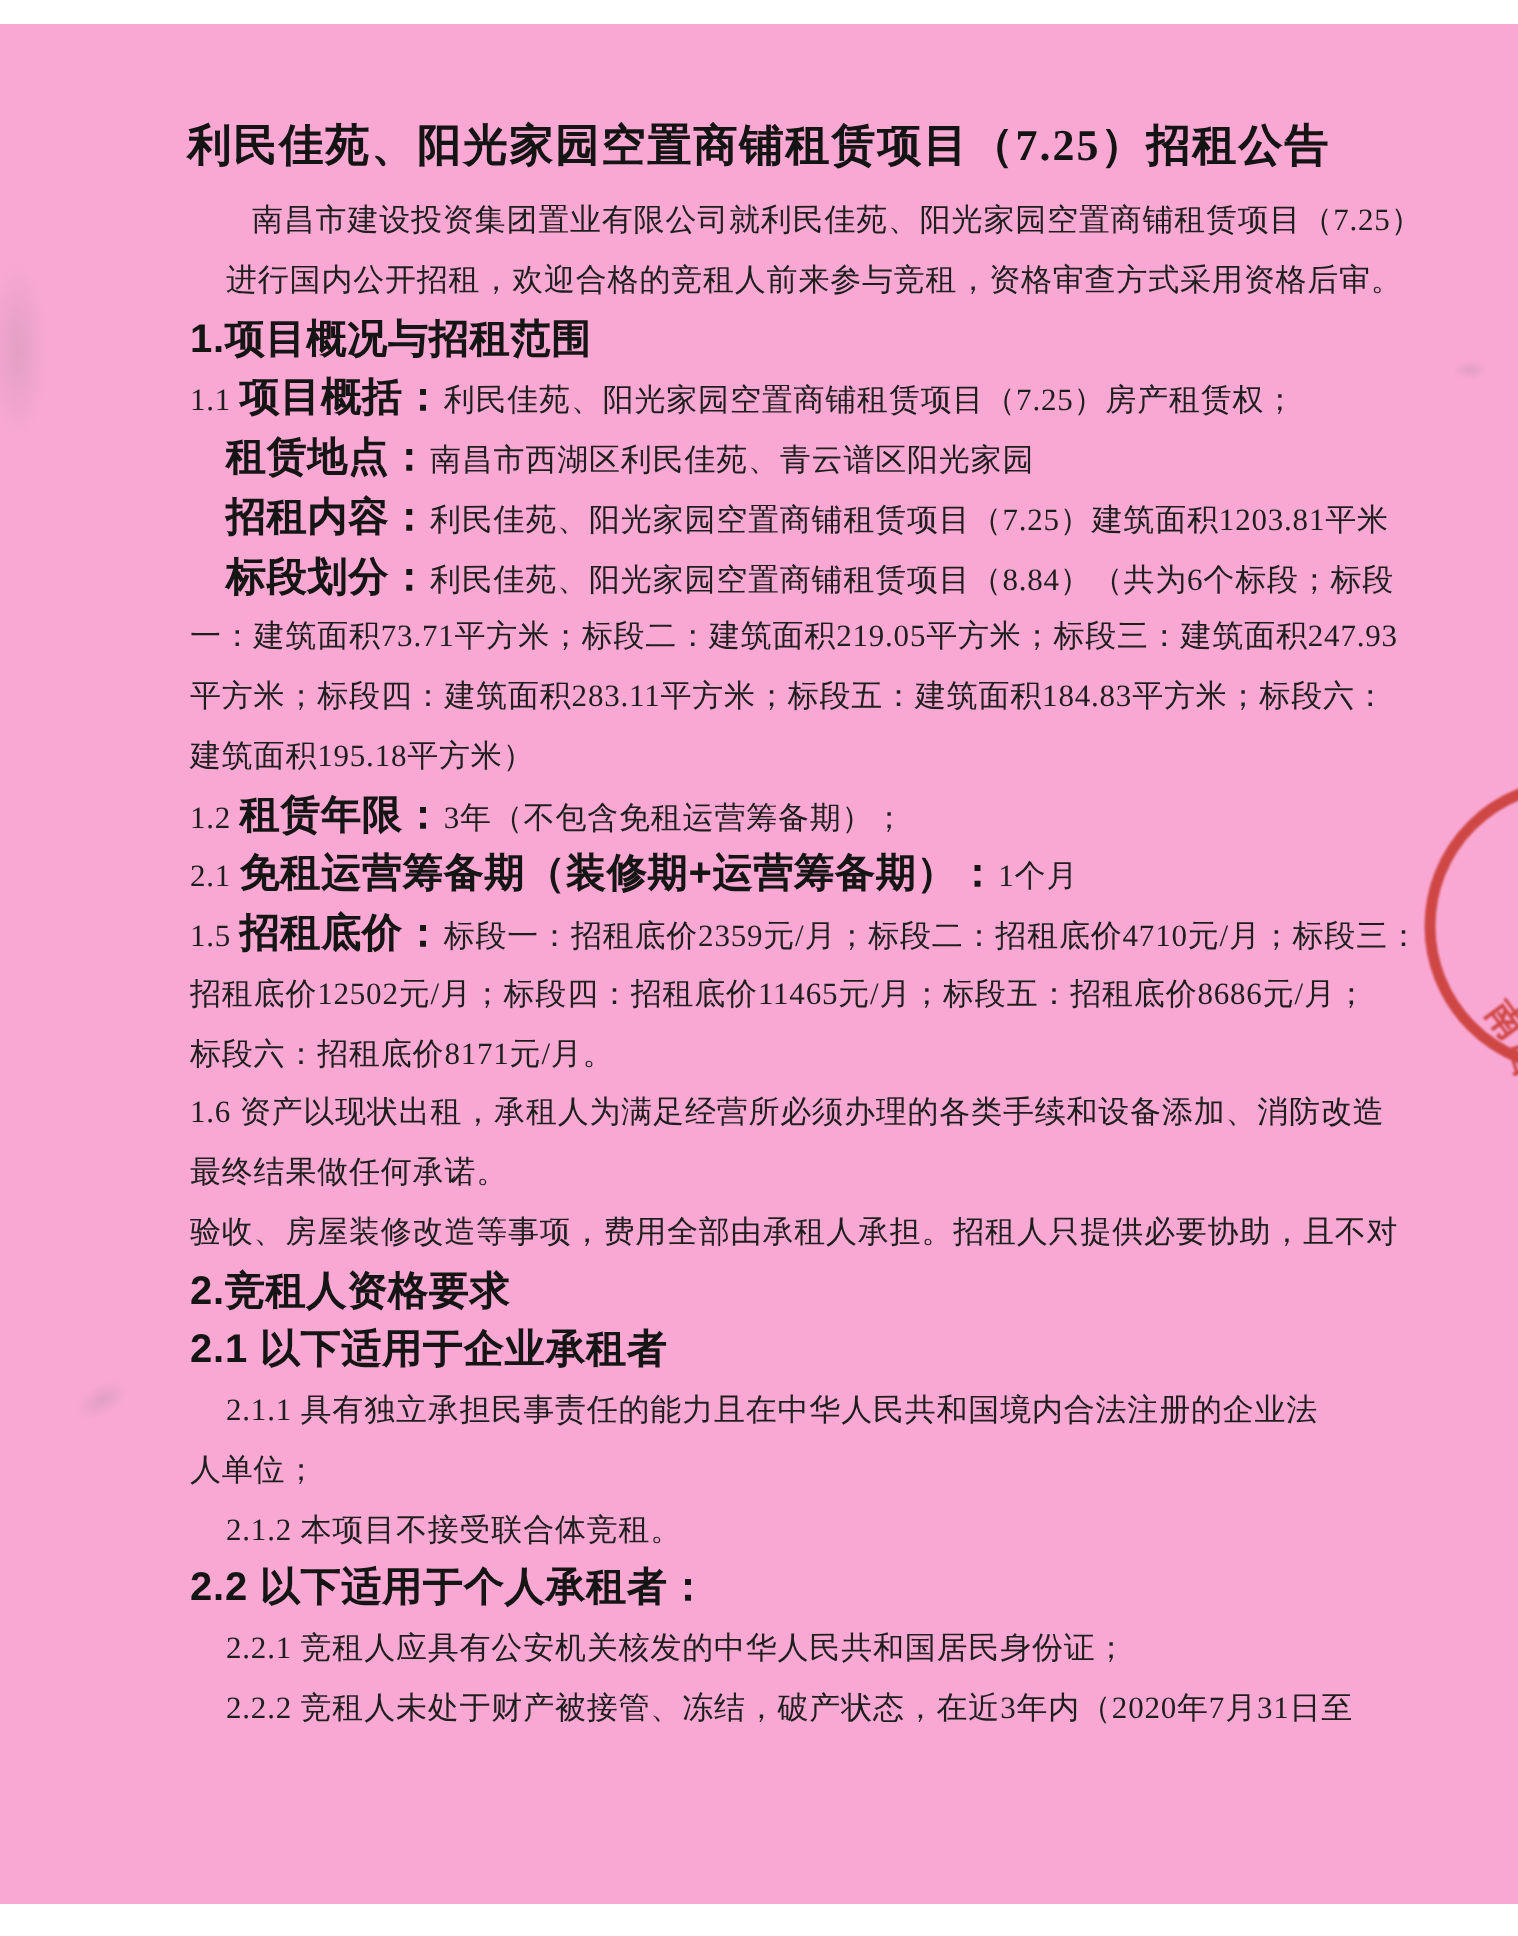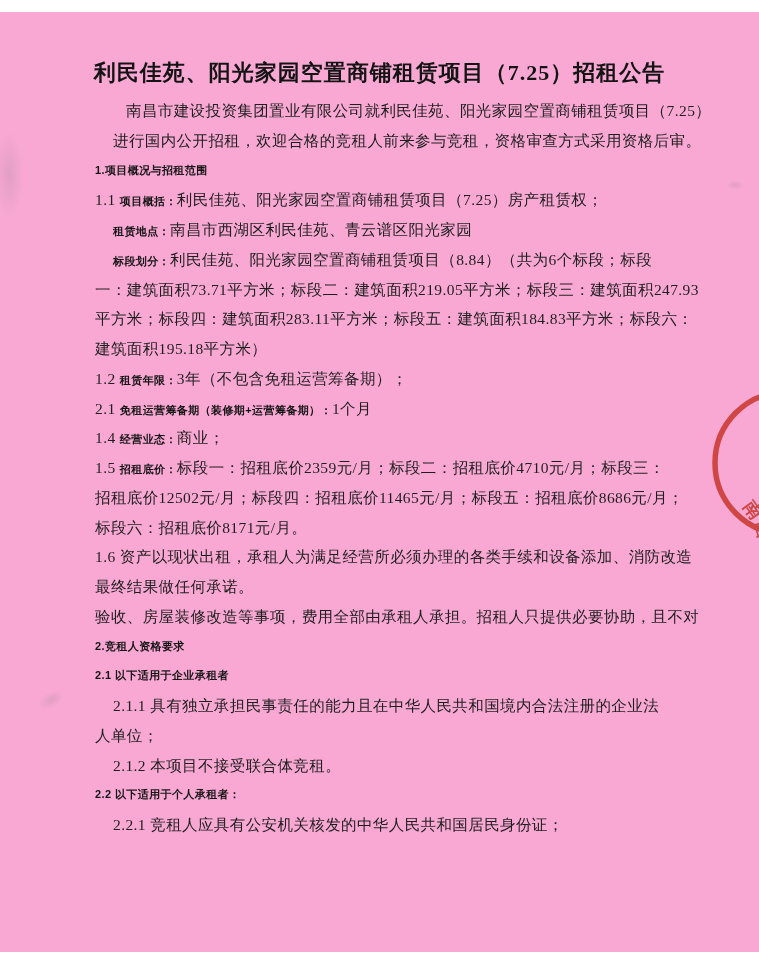--- a/index.html
+++ b/index.html
@@ -37,21 +37,21 @@
     font-size: 15.5px;
     letter-spacing: 0.4px;
     white-space: nowrap;
     color: #1e1e1e;
   }
   .line.indent-1 { padding-left: 18px; }
   .line.indent-2 { padding-left: 31px; }
   .line.bold, .line .b {
     font-weight: 700;
     font-family: "Liberation Sans", "DejaVu Sans", sans-serif;
-    font-size: 11px;
+    font-size: 20px;
     color: #151515;
   }
   .line .u {
     text-underline-offset: 3px;
   }
   .seal {
     position: absolute;
     left: 706px;
     top: 371px;
     width: 160px;
@@ -83,40 +83,41 @@
   <div class="smudge s3"></div>
 
   <div class="doc-title">利民佳苑、阳光家园空置商铺租赁项目（7.25）招租公告</div>
 
   <div class="doc-lines" id="doc-lines">
       <div class="line indent-2"><span class="">南昌市建设投资集团置业有限公司就利民佳苑、阳光家园空置商铺租赁项目（7.25）</span></div>
       <div class="line indent-1"><span class="">进行国内公开招租，欢迎合格的竞租人前来参与竞租，资格审查方式采用</span><span class="u">资格后审</span><span class="">。</span></div>
       <div class="line indent-0 bold"><span class="">1.项目概况与招租范围</span></div>
       <div class="line indent-0"><span class="">1.1 </span><span class="b ">项目概括：</span><span class="">利民佳苑、阳光家园空置商铺租赁项目（7.25）房产租赁权；</span></div>
       <div class="line indent-1"><span class="b ">租赁地点：</span><span class="">南昌市西湖区利民佳苑、青云谱区阳光家园</span></div>
+      <div class="line indent-1"><span class="b ">招租内容：</span><span class="">利民佳苑、阳光家园空置商铺租赁项目（7.25）建筑面积1203.81平米</span></div>
       <div class="line indent-1"><span class="b ">标段划分：</span><span class="">利民佳苑、阳光家园空置商铺租赁项目（8.84）（共为6个标段；标段</span></div>
       <div class="line indent-0"><span class="">一：建筑面积73.71平方米；标段二：建筑面积219.05平方米；标段三：建筑面积247.93</span></div>
       <div class="line indent-0"><span class="">平方米；标段四：建筑面积283.11平方米；标段五：建筑面积184.83平方米；标段六：</span></div>
       <div class="line indent-0"><span class="">建筑面积195.18平方米）</span></div>
       <div class="line indent-0"><span class="">1.2 </span><span class="b ">租赁年限：</span><span class="">3年（不包含免租运营筹备期）；</span></div>
       <div class="line indent-0"><span class="">2.1 </span><span class="b ">免租运营筹备期（装修期+运营筹备期）：</span><span class="">1个月</span></div>
-      <div class="line indent-0"><span class="">1.4 </span><span class="b ">经营业态：</span><span class="">商业；</span></div>
       <div class="line indent-0"><span class="">1.5 </span><span class="b ">招租底价：</span><span class="">标段一：招租底价2359元/月；标段二：招租底价4710元/月；标段三：</span></div>
       <div class="line indent-0"><span class="">招租底价12502元/月；标段四：招租底价11465元/月；标段五：招租底价8686元/月；</span></div>
       <div class="line indent-0"><span class="">标段六：招租底价8171元/月。</span></div>
       <div class="line indent-0"><span class="">1.6 资产以现状出租，承租人为满足经营所必须办理的各类手续和设备添加、消防改造</span></div>
       <div class="line indent-0"><span class="">最终结果做任何承诺。</span></div>
       <div class="line indent-0"><span class="">验收、房屋装修改造等事项，费用全部由承租人承担。招租人只提供必要协助，且不对</span></div>
       <div class="line indent-0 bold"><span class="">2.竞租人资格要求</span></div>
       <div class="line indent-0 bold"><span class="">2.1 以下适用于企业承租者</span></div>
       <div class="line indent-1"><span class="">2.1.1 具有独立承担民事责任的能力且在中华人民共和国境内合法注册的企业法</span></div>
       <div class="line indent-0"><span class="">人单位；</span></div>
       <div class="line indent-1"><span class="">2.1.2 本项目不接受联合体竞租。</span></div>
       <div class="line indent-0 bold"><span class="">2.2 以下适用于个人承租者：</span></div>
       <div class="line indent-1"><span class="">2.2.1 竞租人应具有公安机关核发的中华人民共和国居民身份证；</span></div>
+      <div class="line indent-1"><span class="">2.2.2 竞租人未处于财产被接管、冻结，破产状态，在近3年内（2020年7月31日至</span></div>
     </div>
 
   <div class="seal">
     <svg width="160" height="160" viewBox="0 0 160 160">
       <defs>
         <path id="sealArc" d="M 36.2 123.8 A 62 62 0 1 1 36.1 123.7" fill="none"></path>
       </defs>
       <circle cx="80" cy="80" r="71" fill="none" stroke-width="5.5" stroke="#c8372d"></circle>
       <text font-size="18" letter-spacing="1.5" fill="#c8372d">
         <textPath href="#sealArc">南昌市建设投资集团置业有限公司</textPath>

